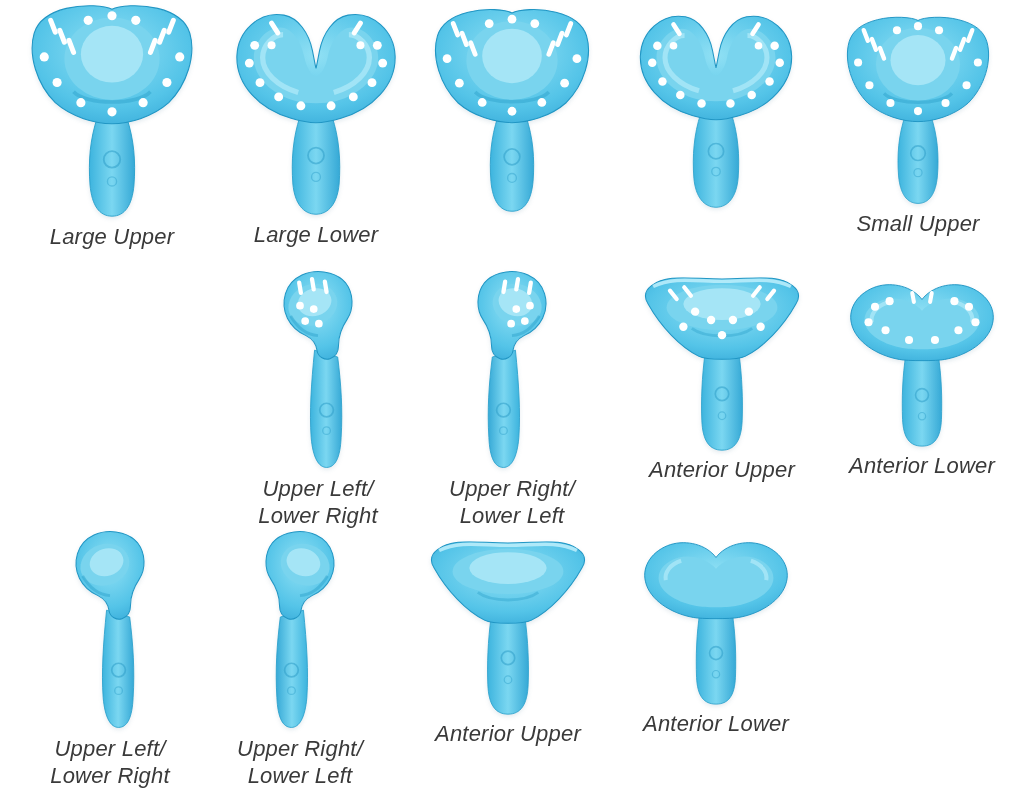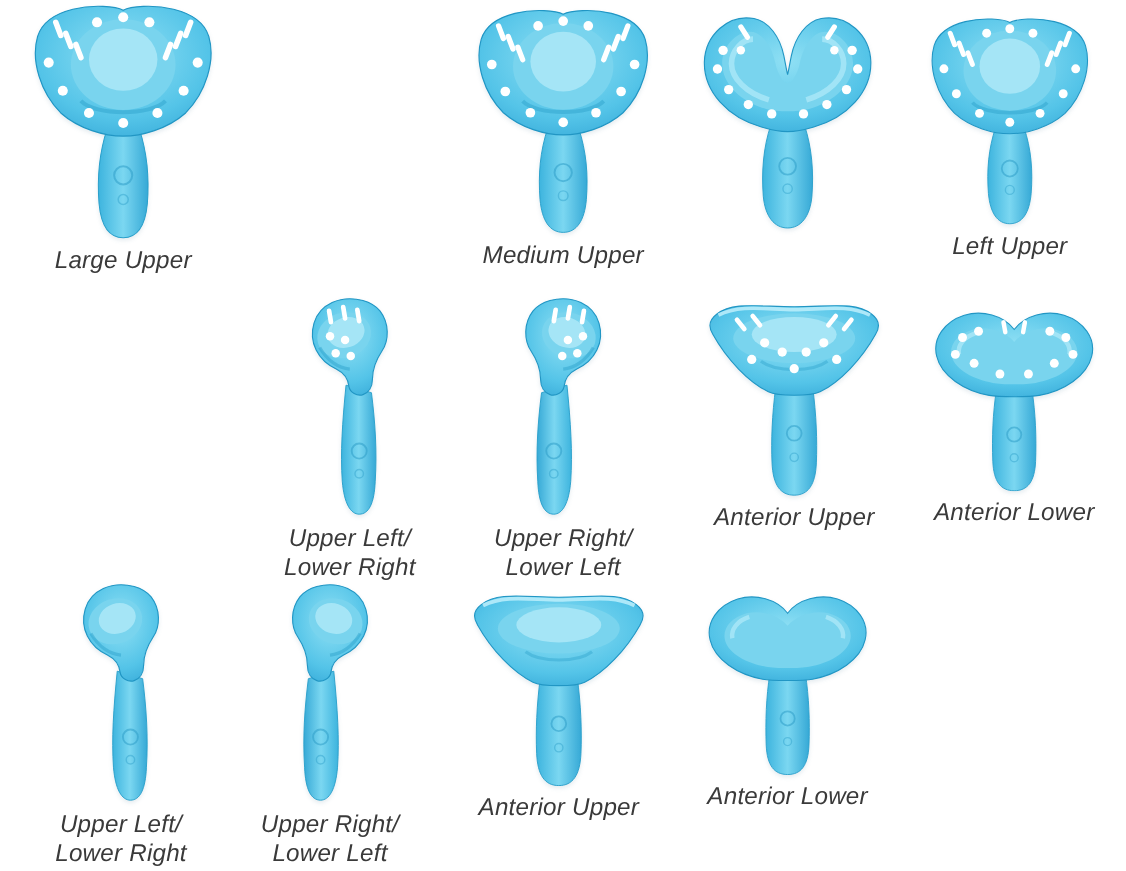--- a/index.html
+++ b/index.html
@@ -228,39 +228,44 @@
 
 <div id="canvas">
 
   <figure class="tray-item" style="left:12px;top:2px;width:200px">
     <svg class="tray-svg" width="184" height="216" viewBox="0 0 200 236">
         <use href="#sym-upper"></use>
       </svg>
     <figcaption class="tray-label">Large Upper</figcaption>
   </figure>
 
+  <figure class="tray-item" style="left:216px;top:8px;width:200px">
+    <svg class="tray-svg" width="178" height="208" viewBox="0 0 200 234">
+        <use href="#sym-lower"></use>
+      </svg>
+    <figcaption class="tray-label">Large Lower</figcaption>
+  </figure>
 
   <figure class="tray-item" style="left:412px;top:6px;width:200px">
     <svg class="tray-svg" width="176" height="207" viewBox="0 0 200 236">
         <use href="#sym-upper"></use>
       </svg>
-    <figcaption class="tray-label">Medium Upper</figcaption>
   </figure>
 
   <figure class="tray-item" style="left:616px;top:10px;width:200px">
     <svg class="tray-svg" width="170" height="199" viewBox="0 0 200 234">
         <use href="#sym-lower"></use>
       </svg>
   </figure>
 
   <figure class="tray-item" style="left:818px;top:14px;width:200px">
     <svg class="tray-svg" width="162" height="191" viewBox="0 0 200 236">
         <use href="#sym-upper"></use>
       </svg>
-    <figcaption class="tray-label">Left Upper</figcaption>
+    <figcaption class="tray-label">Small Upper</figcaption>
   </figure>
 
 
   <figure class="tray-item" style="left:233px;top:268px;width:170px">
     <svg class="tray-svg" width="120" height="202" viewBox="0 0 140 236">
         <use href="#sym-quadL"></use>
       </svg>
     <figcaption class="tray-label">Upper Left/
 Lower Right</figcaption>
   </figure>

